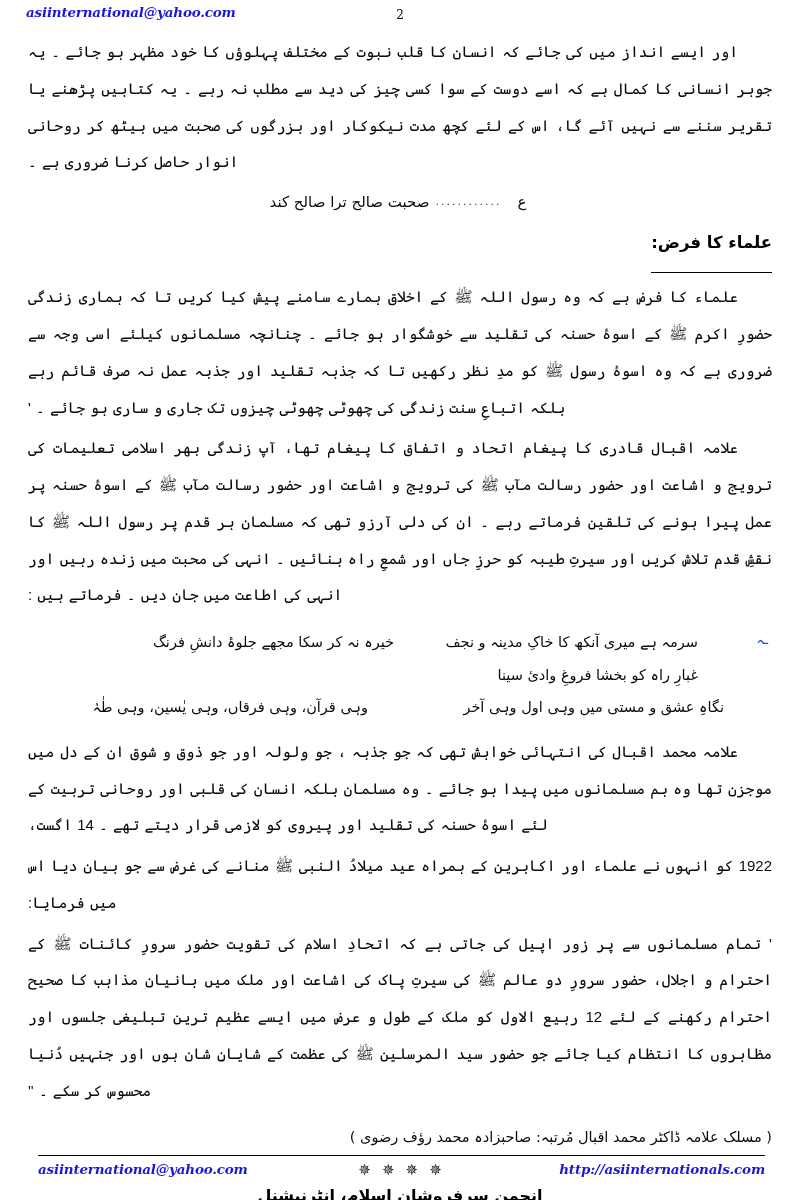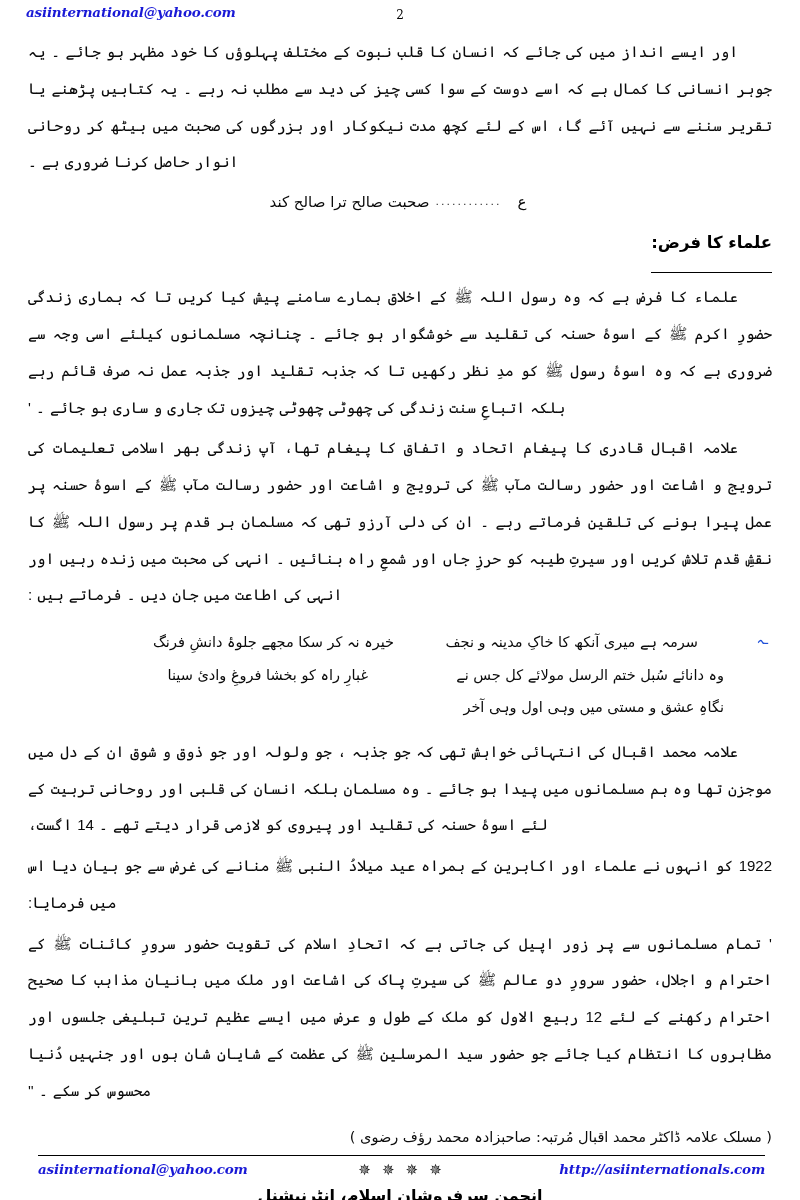--- a/index.html
+++ b/index.html
@@ -262,26 +262,26 @@
 
     <div class="poetry">
       <span class="poetry-marker">ـہ</span>
 
       <div class="couplet">
         <span class="hemistich first">سرمہ ہے میری آنکھ کا خاکِ مدینہ و نجف</span>
         <span class="hemistich second">خیرہ نہ کر سکا مجھے جلوۂ دانشِ فرنگ</span>
       </div>
 
       <div class="couplet">
-        <span class="hemistich second">وہ دانائے سُبل ختم الرسل مولائے کل جس نے</span>
         <span class="hemistich first">غبارِ راہ کو بخشا فروغِ وادیٔ سینا</span>
       </div>
 
       <div class="couplet">
         <span class="hemistich second">نگاہِ عشق و مستی میں وہی اول وہی آخر</span>
+        <span class="hemistich first">وہی قرآن، وہی فرقاں، وہی یٰسین، وہی طٰہٰ</span>
       </div>
     </div>
 
     <p class="para indent-first">علامہ محمد اقبال کی انتہائی خواہش تھی کہ جو جذبہ ، جو ولولہ اور جو ذوق و شوق ان کے دل میں موجزن تھا وہ ہم مسلمانوں میں پیدا ہو جائے ۔ وہ مسلمان بلکہ انسان کی قلبی اور روحانی تربیت کے لئے اسوۂ حسنہ کی تقلید اور پیروی کو لازمی قرار دیتے تھے ۔ 14 اگست،</p>
 
     <p class="para">1922 کو انہوں نے علماء اور اکابرین کے ہمراہ عید میلادُ النبی ﷺ منانے کی غرض سے جو بیان دیا اس میں فرمایا:</p>
 
     <div class="quote-block">
       <p class="para indent-first">' تمام مسلمانوں سے پر زور اپیل کی جاتی ہے کہ اتحادِ اسلام کی تقویت حضور سرورِ کائنات ﷺ کے احترام و اجلال، حضور سرورِ دو عالم ﷺ کی سیرتِ پاک کی اشاعت اور ملک میں بانیان مذاہب کا صحیح احترام رکھنے کے لئے 12 ربیع الاول کو ملک کے طول و عرض میں ایسے عظیم ترین تبلیغی جلسوں اور مظاہروں کا انتظام کیا جائے جو حضور سید المرسلین ﷺ کی عظمت کے شایانِ شان ہوں اور جنہیں دُنیا محسوس کر سکے ۔ ''</p>
     </div>

